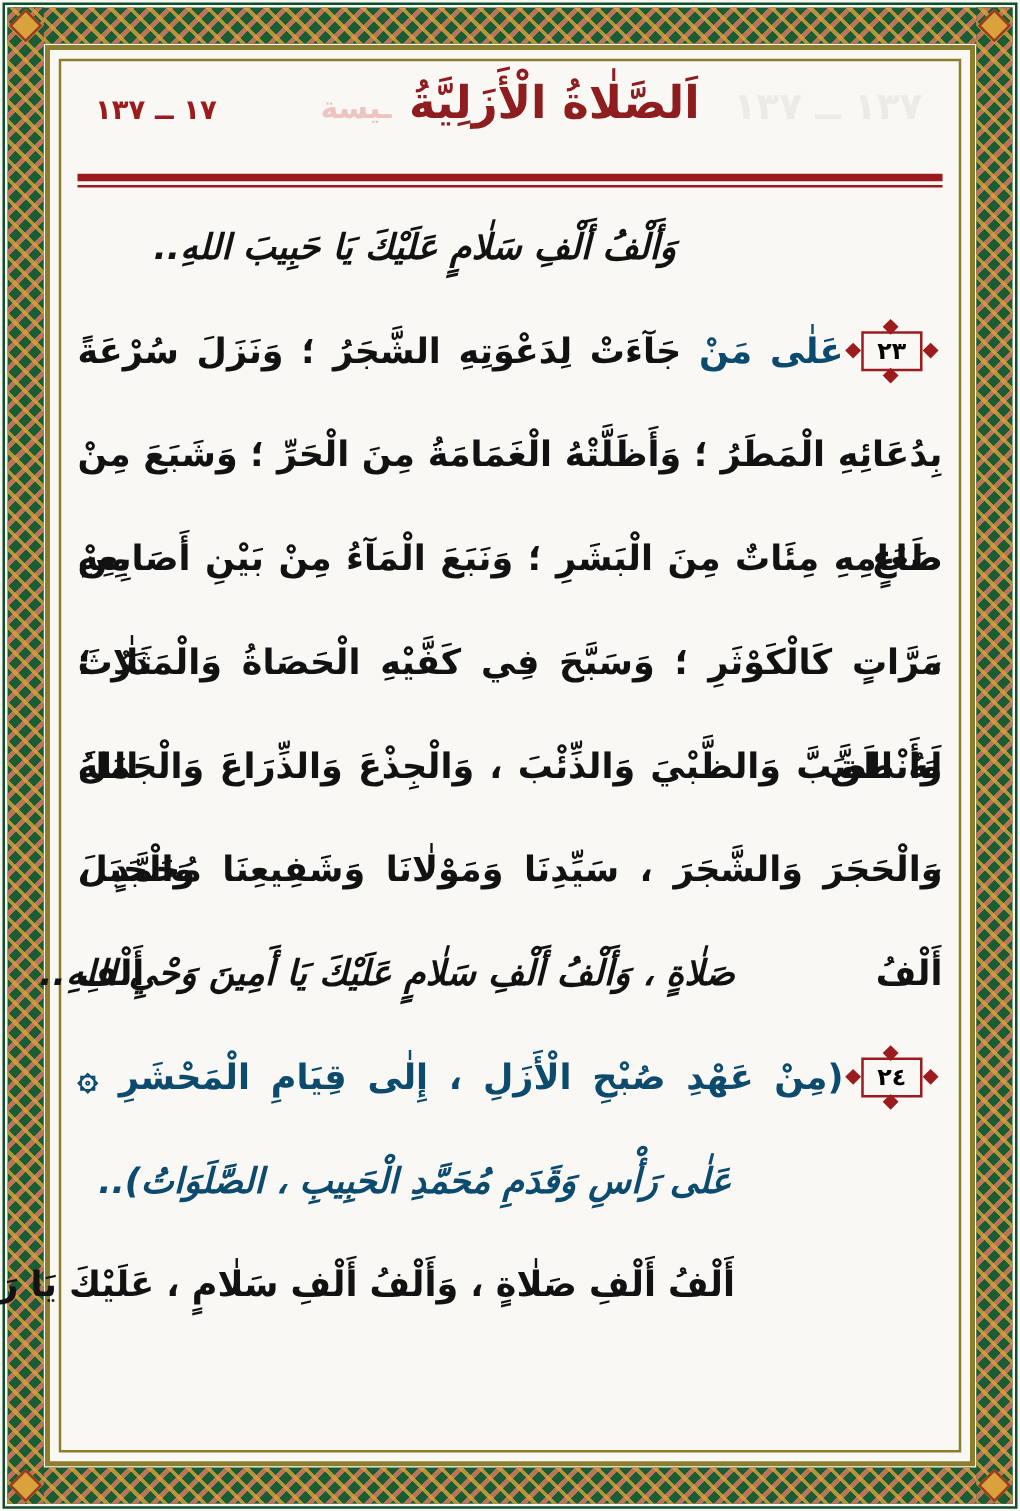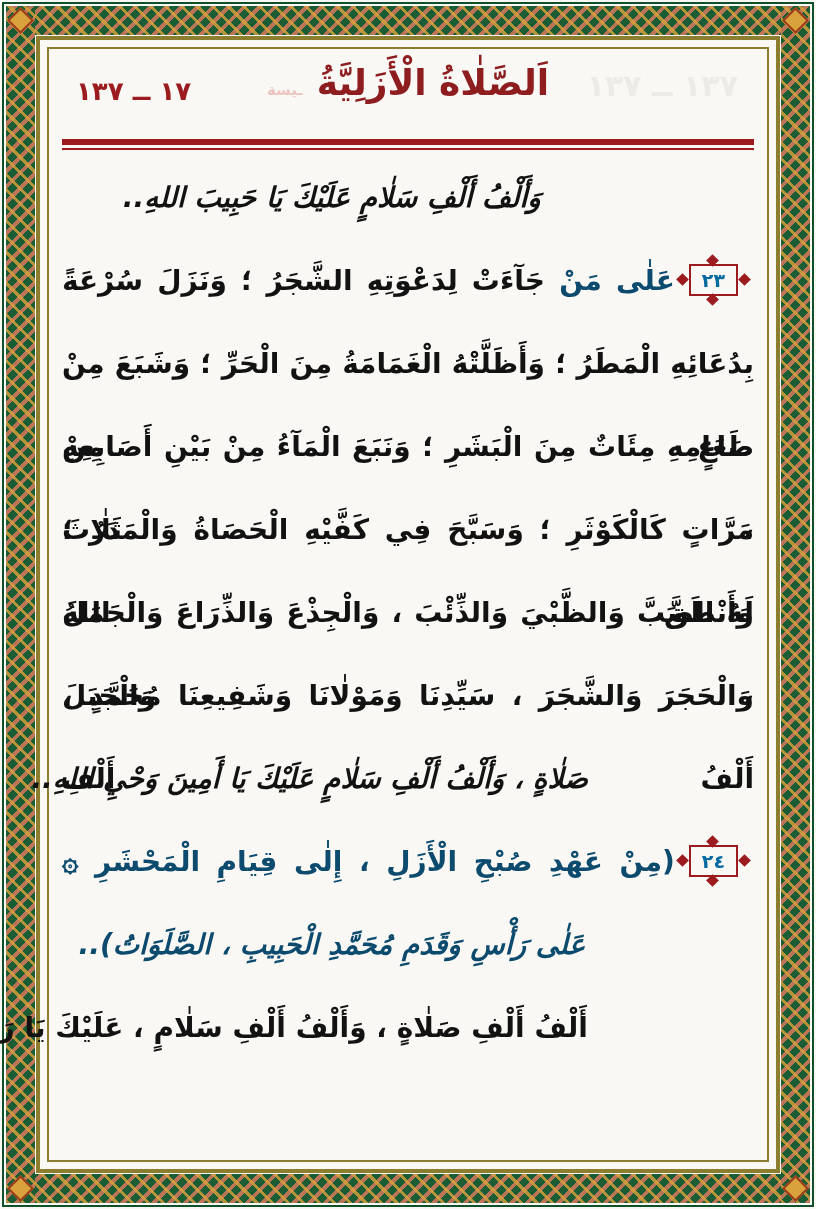--- a/index.html
+++ b/index.html
@@ -32,24 +32,24 @@
   
   .content {
     position:absolute; top:52px; bottom:54px; left:62px; right:62px;
     direction:rtl;
   }
   header { position:relative; height:96px; }
   .title {
     margin:2px 0 0; text-align:center;
     font-size:36px; font-weight:bold; color:#8e1d20; line-height:1.6;
   }
-  .title .tail { color:#ecc4c0; font-size:15px; font-weight:bold; margin-right:14px; }
+  .title .tail { color:#ecc4c0; font-size:24px; font-weight:bold; margin-right:14px; }
   .pagenum {
     position:absolute; left:14px; top:22px;
-    color:#9b1b1e; font-weight:bold; font-size:26px; letter-spacing:2px;
+    color:#9b1b1e; font-weight:bold; font-size:22px; letter-spacing:2px;
     direction:rtl;
     text-align:center;
   }
   .ghostnum {
     position:absolute; right:16px; top:14px;
     color:#edebe8; font-weight:bold; font-size:30px; letter-spacing:2px;
     direction:rtl;
   }
   .rule { position:absolute; left:0; right:0; bottom:0; }
   .rule .r1 { height:6px; background:#9b1b1e; }
@@ -62,21 +62,21 @@
   }
   .line.justify { text-align:justify; text-align-last:justify; white-space:normal; }
   .line.center  { text-align:center; margin-right:24%; margin-left:2%;font-style:italic; }
   .line.endleft { text-align:left;  margin-right:24%; margin-left:2px; }
   .seg.red   { color:#0c4a6e; }
   .seg.black { color:#121212; }
 
   
   .cartouche {
     position:relative; display:inline-block;
-    border:2px solid #9b1b1e; color:#0369a1;
+    border:2px solid #9b1b1e; color:#000000;
     font-size:19px; font-weight:bold; line-height:26px;
     padding:1px 11px; margin:0 16px 0 14px; vertical-align:3px;
     background:#f9f8f5;
   }
   .petal {
     position:absolute; width:9px; height:9px; background:#9b1b1e;
     transform:rotate(45deg); display:block;
   }
   .petal.pl { left:-13px; top:50%; margin-top:-5px; }
   .petal.pr { right:-13px; top:50%; margin-top:-5px; }

